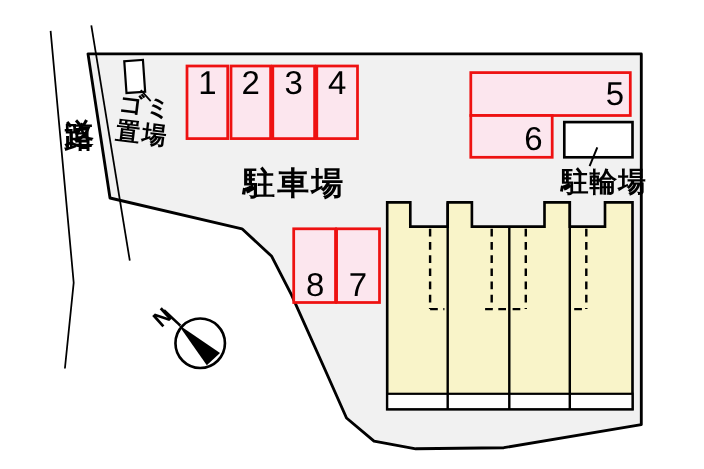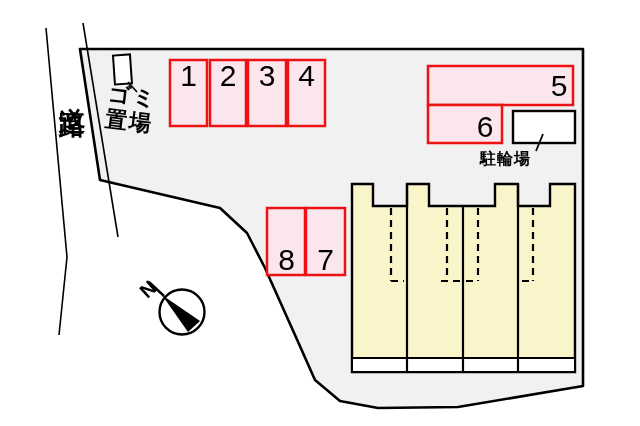--- a/index.html
+++ b/index.html
@@ -8,21 +8,21 @@
     font-family:"Liberation Sans", sans-serif;color:#000;
   }
   .stage svg{position:absolute;left:0;top:0;}
   .lbl{position:absolute;color:#000;white-space:nowrap;}
   .spot-num{
     position:absolute;text-align:center;font-size:30px;font-weight:400;
     line-height:1;letter-spacing:0;
   }
   .kanji{font-weight:bold;}
   .parking-lbl{left:221px;top:147px;font-size:29px;letter-spacing:2px;}
-  .bicycle-lbl{left:480px;top:149px;font-size:16px;letter-spacing:1px;}
+  .bicycle-lbl{left:510px;top:149px;font-size:25px;letter-spacing:1px;}
   .road-lbl{
     left:54px;top:86px;font-size:27px;letter-spacing:3px;
     writing-mode:vertical-rl;text-orientation:upright;
   }
   .garbage-lbl{
     left:110px;top:81px;font-size:22px;line-height:1.15;letter-spacing:2px;
     transform:rotate(7deg);transform-origin:left top;
   }
   .garbage-lbl span{display:block;}
   .north-lbl{
@@ -84,20 +84,21 @@
     </g>
   </svg>
 
   <div class="lbl road-lbl kanji">道路</div>
 
   <div class="lbl garbage-lbl kanji">
     <span>ゴミ</span>
     <span>置場</span>
   </div>
 
+  <div class="lbl parking-lbl kanji">駐車場</div>
 
   <div class="lbl bicycle-lbl kanji">駐輪場</div>
 
   <div class="lbl north-lbl kanji">N</div>
 
   <div class="spot-num" style="left:170px;top:61px;width:37px;">1</div>
   <div class="spot-num" style="left:210px;top:61px;width:36px;">2</div>
   <div class="spot-num" style="left:248px;top:61px;width:38px;">3</div>
   <div class="spot-num" style="left:288px;top:61px;width:37px;">4</div>
   <div class="spot-num" style="left:541px;top:71px;width:36px;">5</div>

